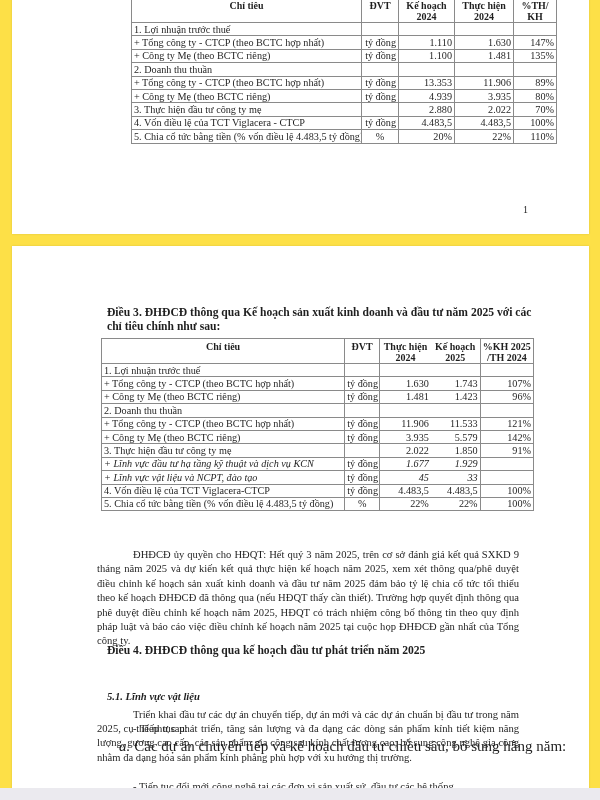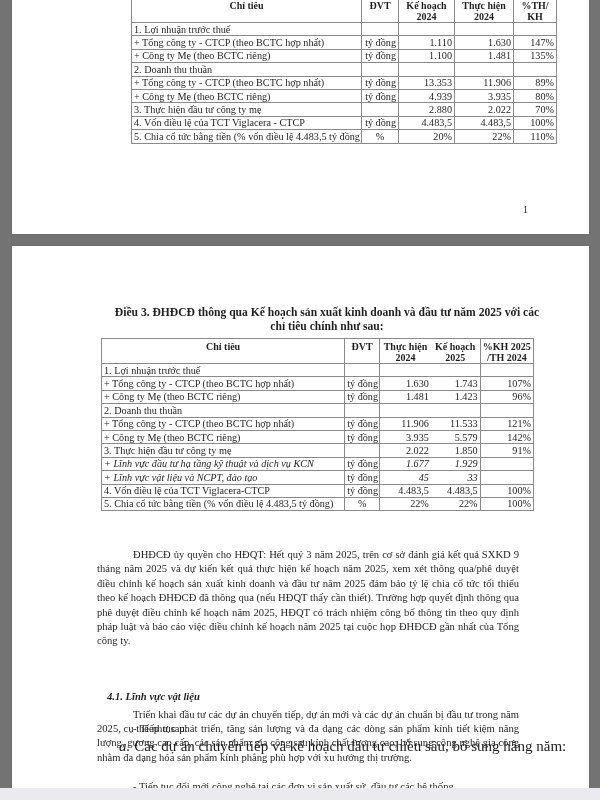--- a/index.html
+++ b/index.html
@@ -3,21 +3,21 @@
 <meta charset="utf-8">
 <style>
   html, body {
     margin: 0; padding: 0;
     width: 600px; height: 800px;
     overflow: hidden;
     background: #ebeaef;
     font-family: "Liberation Serif", "DejaVu Serif", serif;
     color: #1f1f1f;
   }
-  .viewport { position: relative; width: 600px; height: 800px; overflow: hidden; background: #737373; }
+  .viewport { position: relative; width: 600px; height: 800px; overflow: hidden; background: #fde047; }
   .page {
     position: absolute;
     left: 12px; width: 577px;
     background: #ffffff;
     box-shadow: 0 0 2px rgba(0,0,0,0.12);
   }
   .page1 { top: -20px; height: 254px; }
   .page2 { top: 246px; height: 600px; }
   .bottom-bar {
     position: absolute; left: 0; top: 788px; width: 600px; height: 12px;
@@ -55,21 +55,21 @@
   #t2 td.nob-r, #t2 th.nob-r { border-right: none; }
   #t2 td.nob-l, #t2 th.nob-l { border-left: none; }
 
   .pageno {
     position: absolute; left: 511px; top: 224px;
     font-size: 10px;
   }
 
   .heading {
     position: absolute; left: 95px; width: 440px;
-    font-weight: bold; font-size: 11.6px; line-height: 14px; text-align: center;
+    font-weight: bold; font-size: 11.6px; line-height: 14px;
   }
   .para {
     position: absolute; left: 85px; width: 422px;
     font-size: 10.6px; line-height: 14.4px;
     text-align: justify;
   }
   .indent { text-indent: 36px; }
   .sub-heading {
     position: absolute; left: 95px;
     font-weight: bold; font-style: italic; font-size: 10.6px;
@@ -267,24 +267,25 @@
             <td class="unit center">%</td>
             <td class="num nob-r">22%</td>
             <td class="num nob-l">22%</td>
             <td class="num">100%</td>
           </tr>
       </tbody>
     </table>
 
     <div class="para indent" style="top:302px;">ĐHĐCĐ ủy quyền cho HĐQT: Hết quý 3 năm 2025, trên cơ sở đánh giá kết quả SXKD 9 tháng năm 2025 và dự kiến kết quả thực hiện kế hoạch năm 2025, xem xét thông qua/phê duyệt điều chỉnh kế hoạch sản xuất kinh doanh và đầu tư năm 2025 đảm bảo tỷ lệ chia cổ tức tối thiểu theo kế hoạch ĐHĐCĐ đã thông qua (nếu HĐQT thấy cần thiết). Trường hợp quyết định thông qua phê duyệt điều chỉnh kế hoạch năm 2025, HĐQT có trách nhiệm công bố thông tin theo quy định pháp luật và báo cáo việc điều chỉnh kế hoạch năm 2025 tại cuộc họp ĐHĐCĐ gần nhất của Tổng công ty.</div>
 
+    <div class="heading" style="top:398px;">Điều 4.  ĐHĐCĐ thông qua kế hoạch đầu tư phát triển năm 2025</div>
 
     <div class="para indent" style="top:414px;margin-top:48px;">Triển khai đầu tư các dự án chuyển tiếp, dự án mới và các dự án chuẩn bị đầu tư trong năm 2025, cụ thể như sau:</div>
 
-    <div class="sub-heading" style="top:445px;">4.1. Lĩnh vực vật liệu</div>
+    <div class="sub-heading" style="top:445px;">5.1. Lĩnh vực vật liệu</div>
 
     <div class="item-a" style="top:460px;">
       <i>a.</i><span>Các dự án chuyển tiếp và kế hoạch đầu tư chiều sâu, bổ sung hằng năm:</span>
     </div>
 
     <div class="para indent" style="top:476px;">- Tiếp tục phát triển, tăng sản lượng và đa dạng các dòng sản phẩm kính tiết kiệm năng lượng, gương cao cấp, các sản phẩm gia công sau kính chất lượng cao; bổ sung công nghệ gia công nhằm đa dạng hóa sản phẩm kính phẳng phù hợp với xu hướng thị trường.</div>
 
     <div class="para indent" style="top:534px; height:9px; overflow:hidden;">- Tiếp tục đổi mới công nghệ tại các đơn vị sản xuất sứ, đầu tư các hệ thống</div>
   </div>
 

